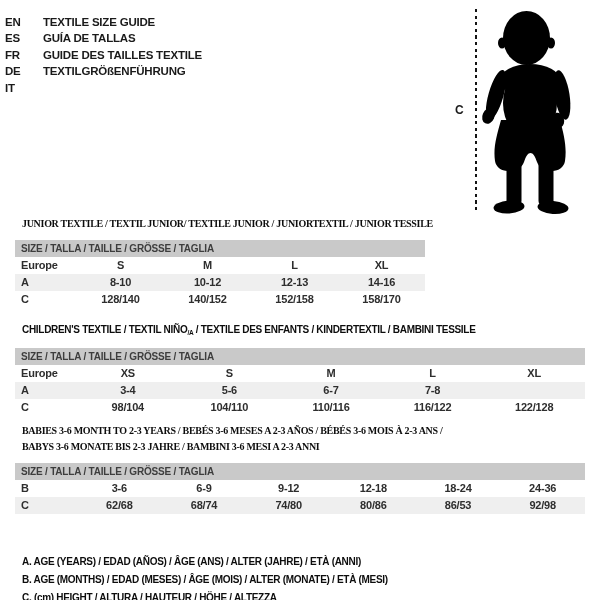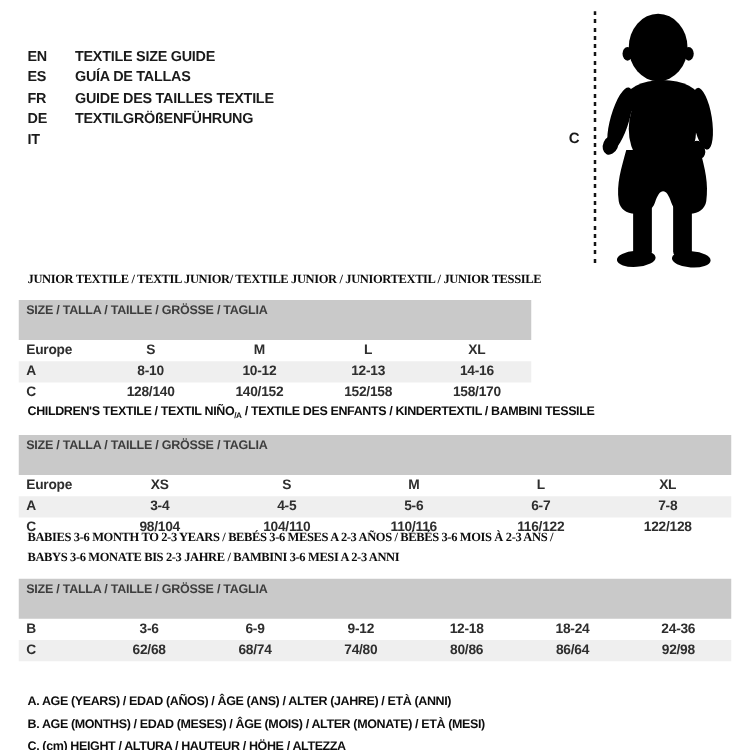--- a/index.html
+++ b/index.html
@@ -3,21 +3,21 @@
 <meta charset="utf-8">
 <style>
   * { margin:0; padding:0; box-sizing:border-box; }
   html,body { background:#fff; }
   .page {
     position:relative; width:600px; height:600px; background:#fff;
     font-family:"Liberation Sans", sans-serif; color:#1a1a1a; overflow:hidden;
   }
 
   
-  .langs { position:absolute; left:22px; top:14px;margin-top:24px; }
+  .langs { position:absolute; left:5px; top:14px; }
   .lang-row { display:flex; line-height:16.4px; font-size:11.5px; font-weight:700; letter-spacing:-0.2px; }
   .lang-code { width:38px; }
 
   
   .figure { position:absolute; left:475px; top:5px; width:120px; height:215px; }
   .measure-line {
     position:absolute; left:0; top:4px; width:2px; height:203px;
     background:repeating-linear-gradient(to bottom, #141414 0 3.2px, transparent 3.2px 6.6px);
   }
   .figure svg { position:absolute; left:0; top:0; }
@@ -29,21 +29,21 @@
   .t2-title { left:22px; top:322px; }
   .t3-title { left:22px; top:423px;font-family:Liberation Serif, serif; }
   .sub { font-size:6.5px; vertical-align:-2px; }
 
   .tbl { position:absolute; }
   .t1-tbl { left:15px; top:240px; width:410px; }
   .t2-tbl { left:15px; top:348px; width:570px; }
   .t3-tbl { left:15px; top:463px; width:570px; }
 
   .bar {
-    height:32px; line-height:17px; background:var(--bar-color,#c9c9c9);
+    height:17px; line-height:17px; background:var(--bar-color,#c9c9c9);
     font-size:10px; font-weight:700; letter-spacing:-0.2px; color:#3d3d3d; padding-left:6px;
   }
   .row { display:grid; height:17px; line-height:17px; font-size:11px; font-weight:700; letter-spacing:-0.2px; color:#2e2e2e; }
   .row.alt { background:var(--stripe-color,#efefef); }
   .cols4 { grid-template-columns:62px repeat(4,1fr); }
   .cols5 { grid-template-columns:62px repeat(5,1fr); }
   .cols6 { grid-template-columns:62px repeat(6,1fr); }
   .lbl { padding-left:6px; text-align:left; }
   .val { text-align:center; }
 
@@ -143,21 +143,20 @@
       <span class="lbl">Europe</span>
       <span class="val">XS</span>
       <span class="val">S</span>
       <span class="val">M</span>
       <span class="val">L</span>
       <span class="val">XL</span>
     </div>
     <div class="row cols5 alt">
       <span class="lbl">A</span>
       <span class="val">3-4</span>
-      <span class="val">4-5</span>
       <span class="val">5-6</span>
       <span class="val">6-7</span>
       <span class="val">7-8</span>
     </div>
     <div class="row cols5">
       <span class="lbl">C</span>
       <span class="val">98/104</span>
       <span class="val">104/110</span>
       <span class="val">110/116</span>
       <span class="val">116/122</span>
@@ -179,21 +178,21 @@
       <span class="val">12-18</span>
       <span class="val">18-24</span>
       <span class="val">24-36</span>
     </div>
     <div class="row cols6 alt">
       <span class="lbl">C</span>
       <span class="val">62/68</span>
       <span class="val">68/74</span>
       <span class="val">74/80</span>
       <span class="val">80/86</span>
-      <span class="val">86/64</span>
+      <span class="val">86/53</span>
       <span class="val">92/98</span>
     </div>
   </div>
 
   <div class="legend">
     <div>A. AGE (YEARS) / EDAD (AÑOS) / ÂGE (ANS) / ALTER (JAHRE) / ETÀ (ANNI)</div>
     <div>B. AGE (MONTHS) / EDAD (MESES) / ÂGE (MOIS) / ALTER (MONATE) / ETÀ (MESI)</div>
     <div>C. (cm) HEIGHT / ALTURA / HAUTEUR / HÖHE / ALTEZZA</div>
   </div>
 

